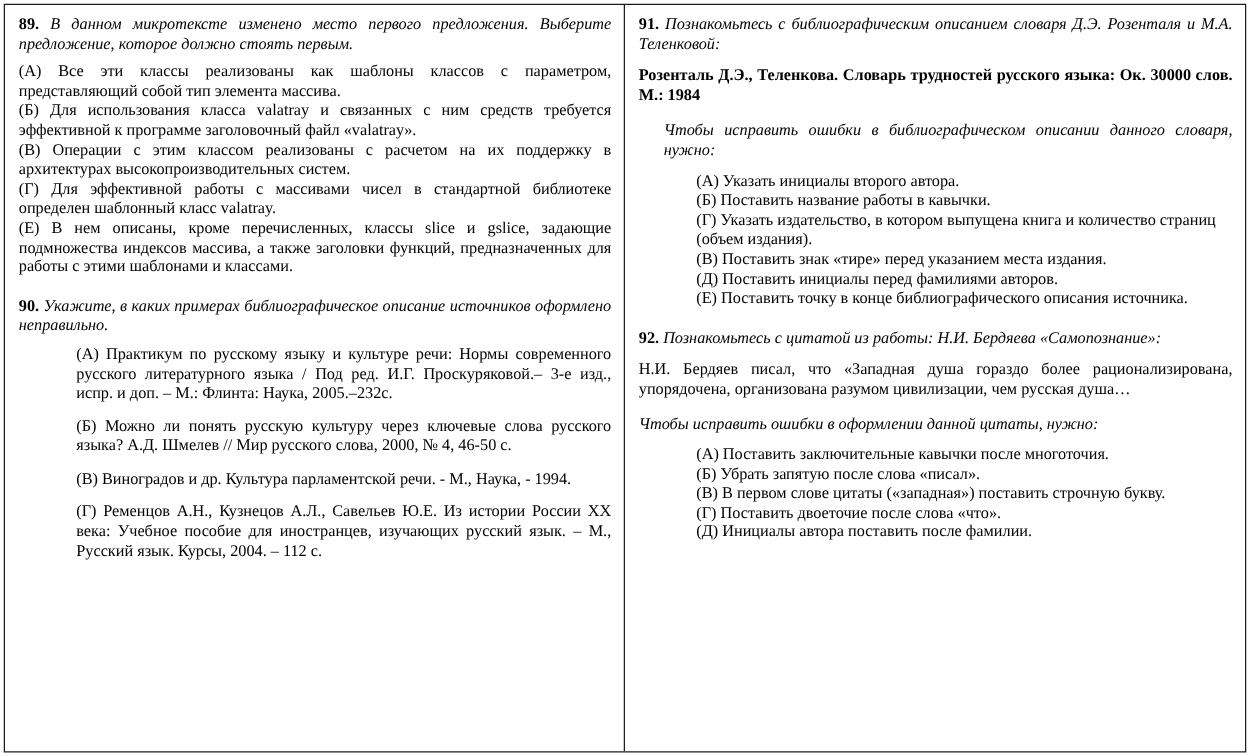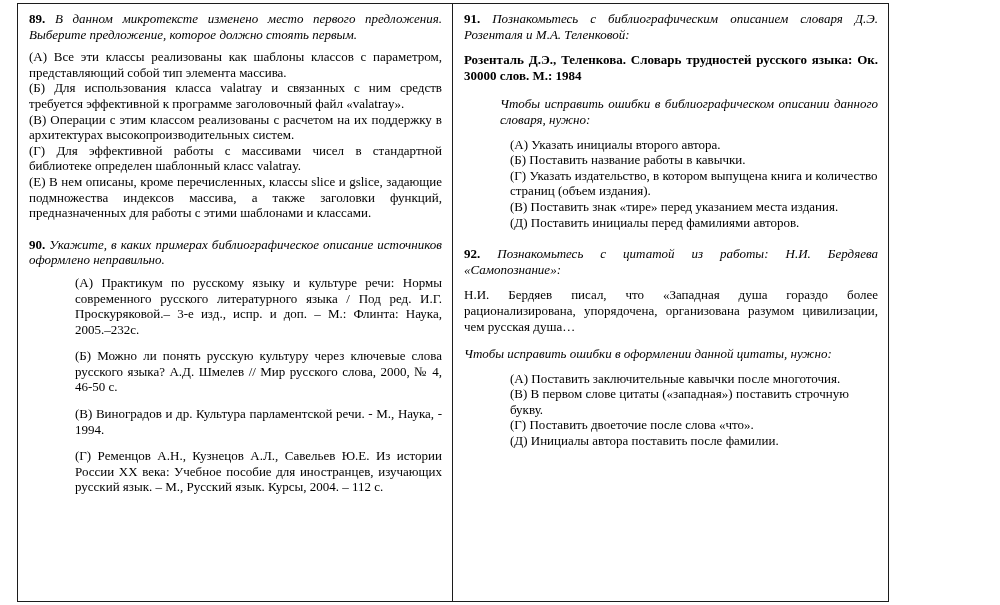--- a/index.html
+++ b/index.html
@@ -4,43 +4,43 @@
 <style>
   * { margin:0; padding:0; box-sizing:border-box; }
   html,body { background:#ffffff; }
   body {
     width:1000px; height:605px;
     font-family:"Liberation Serif","DejaVu Serif",serif;
     color:#000;
     position:relative;
   }
   .sheet {
-    position:absolute; left:17px; top:3px;
-    width:872px; height:599px;
+    position:absolute; left:3px; top:3px;
+    width:994px; height:599px;
     border:1px solid #1c1c1c;
     background:#fff;
     display:flex;
   }
   .col {
     width:50%;
     padding:7px 10px 8px 11px;
     font-size:13px;
     line-height:1.2;
   }
   .col-left { border-right:1px solid #1c1c1c; }
   .prompt-line { text-align:justify; margin-bottom:7px; }
   .qnum { font-weight:bold; font-style:normal; }
   .it { font-style:italic; }
   .opt { text-align:justify; }
   .opts-indent .opt { margin-left:46px; margin-bottom:11px; }
   .opts-list { margin-left:46px; }
   .opts-list .opt { text-align:left; margin-left:0; }
   .bold-ref { font-weight:bold; text-align:justify; margin-bottom:13px; }
   .instr { font-style:italic; text-align:justify; margin-bottom:9px; }
-  .instr.shifted { margin-left:36px; }
+  .instr.shifted { margin-left:20px; }
   .quote { text-align:justify; margin-bottom:12px; }
   .gap-q { margin-top:16px; }
   .gap-sm { margin-top:10px; }
   .anno { margin-left:12px; }
 </style>
 </head>
 <body>
 
 <div class="sheet">
 
@@ -72,29 +72,31 @@
     <div>
       <p class="prompt-line"><span class="qnum">91.</span> <span class="it">Познакомьтесь с библиографическим описанием словаря Д.Э. Розенталя и М.А. Теленковой:</span></p>
       <p class="bold-ref gap-sm">Розенталь Д.Э., Теленкова. Словарь трудностей русского языка: Ок. 30000 слов. М.: 1984</p>
       <p class="instr shifted">Чтобы исправить ошибки в  библиографическом описании данного словаря, нужно:</p>
       <div class="opts-list">
         <p class="opt">(А) Указать инициалы второго автора.</p>
         <p class="opt">(Б) Поставить название работы в кавычки.</p>
         <p class="opt">(Г) Указать издательство, в котором выпущена книга и количество страниц (объем издания).</p>
         <p class="opt">(В) Поставить знак  «тире»  перед указанием места издания.</p>
         <p class="opt">(Д)  Поставить инициалы перед фамилиями авторов.</p>
+        <p class="opt">(Е)  Поставить точку в конце библиографического описания источника.</p>
       </div>
     </div>
 
     <div class="gap-q">
       <p class="prompt-line"><span class="qnum">92.</span> <span class="it">Познакомьтесь с  цитатой из работы:  Н.И. Бердяева «Самопознание»:</span></p>
       <p class="quote gap-sm">Н.И. Бердяев писал, что «Западная душа гораздо более рационализирована, упорядочена, организована разумом цивилизации, чем русская душа…</p>
       <p class="instr">Чтобы исправить ошибки в оформлении данной цитаты, нужно:</p>
       <div class="opts-list">
         <p class="opt">(А) Поставить заключительные кавычки после многоточия.</p>
+        <p class="opt"> (Б) Убрать запятую после слова «писал».</p>
         <p class="opt">(В) В первом слове цитаты  («западная») поставить  строчную букву.</p>
         <p class="opt">(Г) Поставить двоеточие после слова «что».</p>
         <p class="opt">(Д) Инициалы автора поставить после фамилии.</p>
       </div>
     </div>
 
 
   </div>
 
 </div>

